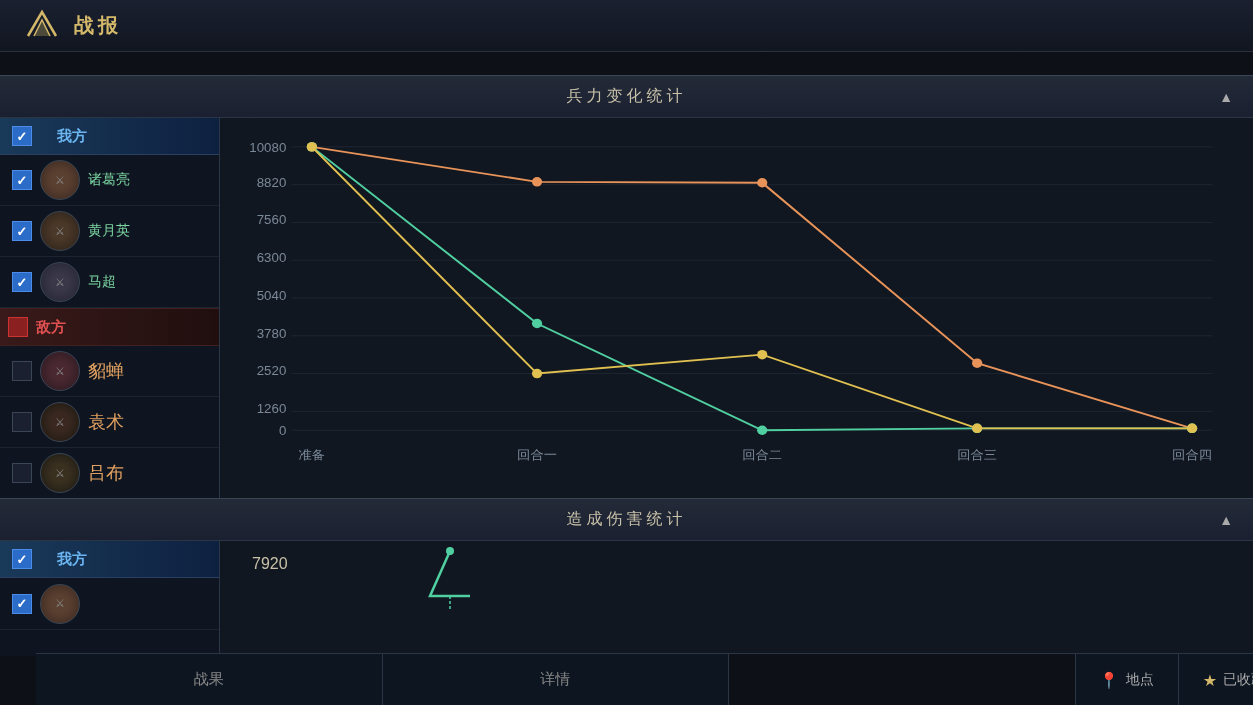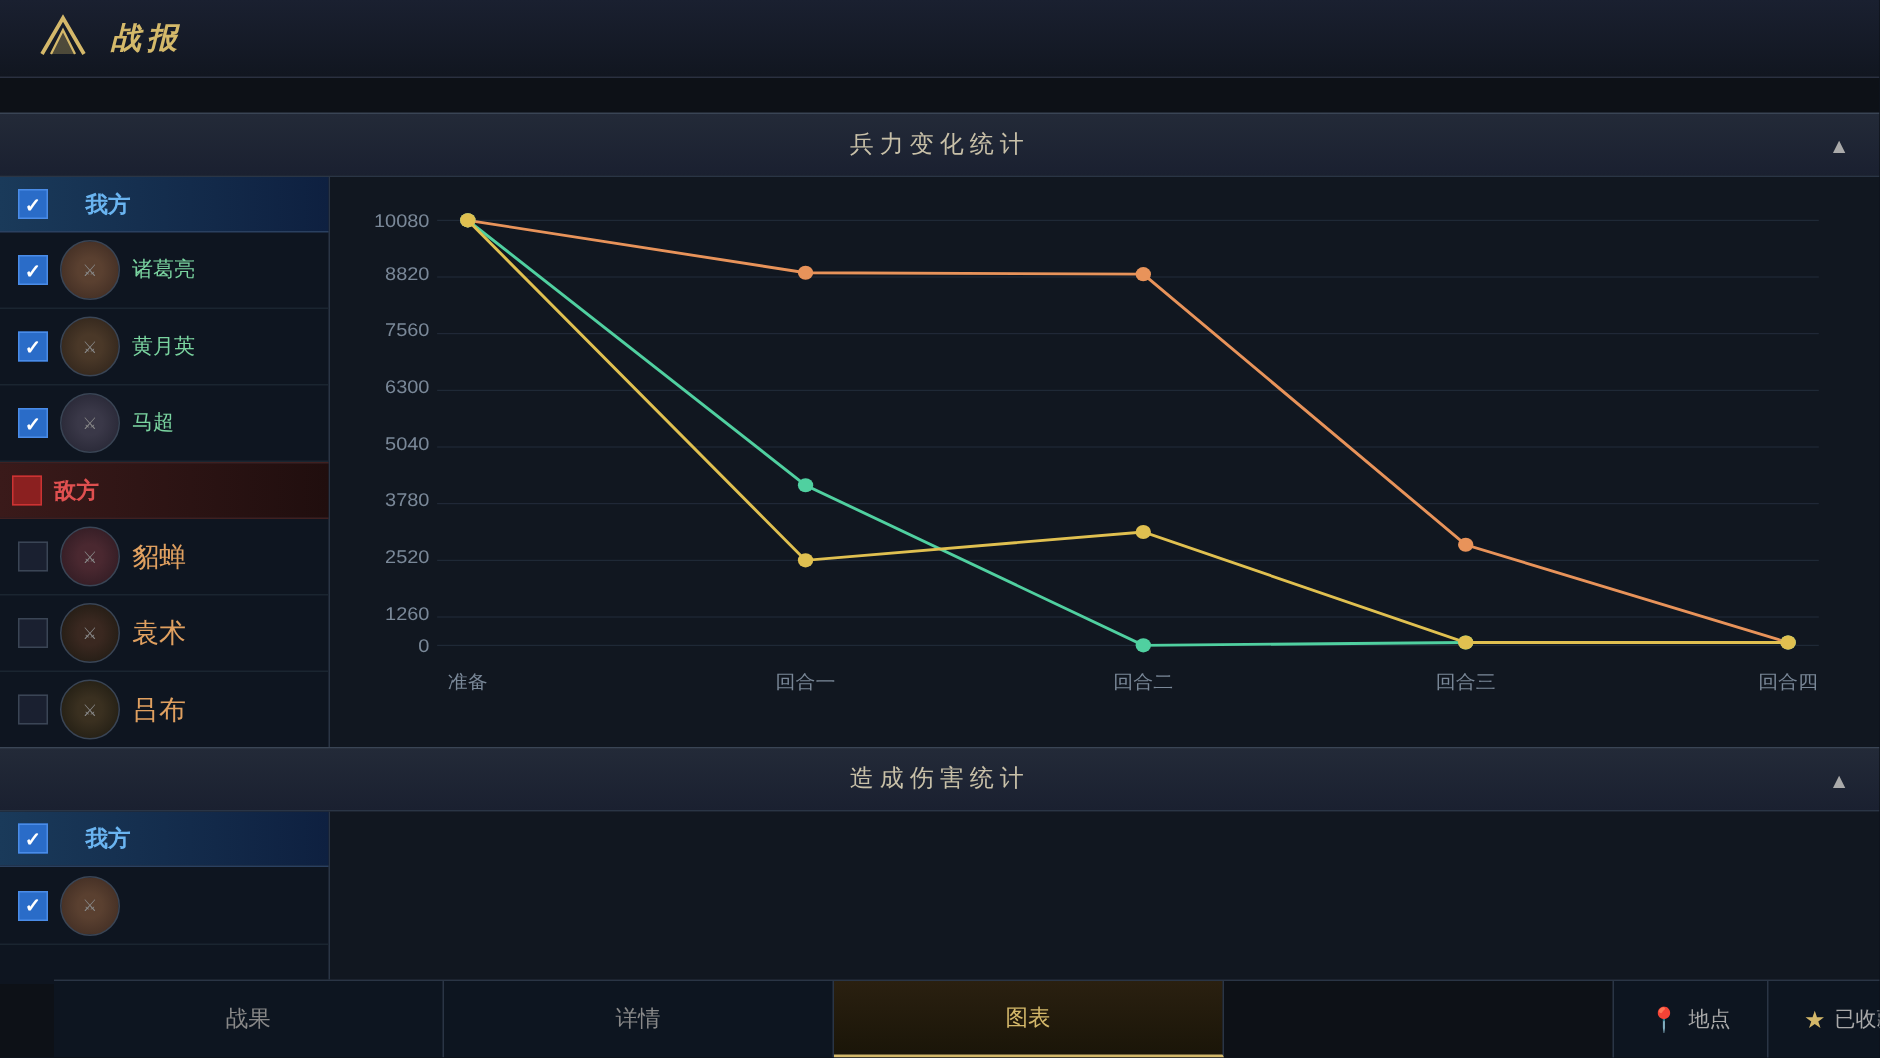--- a/index.html
+++ b/index.html
@@ -25,21 +25,20 @@
     .header-logo {
       width: 44px;
       height: 36px;
       margin-right: 10px;
     }
     .header-title {
       font-size: 20px;
       color: #d4b96a;
       letter-spacing: 4px;
       font-weight: bold;
-      font-style: italic;
     }
 
     
     .main {
       display: flex;
       flex-direction: column;
       height: calc(705px - 52px - 52px);
       margin-top: 23px;
     }
 
@@ -439,33 +438,39 @@
         <div class="checkbox-blue"></div>
         <span class="side-label-blue">我方</span>
       </div>
       <div class="hero-item" style="height: 52px;">
         <div class="checkbox-blue"></div>
         <div class="hero-avatar avatar-zhuge">
           <div class="face">⚔</div>
         </div>
       </div>
     </div>
+    <div class="damage-chart" style="flex:1; display: flex; align-items: flex-start; padding: 8px 20px; position: relative; overflow: hidden;">
+      <span class="damage-value">7920</span>
+
+      <svg style="position: absolute; left: 200px; top: 5px; width: 60px; height: 70px;" viewBox="0 0 60 70">
+        <polyline points="30,5 10,50 30,50 50,50" stroke="#50d0a0" stroke-width="2.5" fill="none"></polyline>
+        <circle cx="30" cy="5" r="4" fill="#50d0a0"></circle>
+        <line x1="30" y1="50" x2="30" y2="65" stroke="#50d0a0" stroke-width="1.5" stroke-dasharray="3,2"></line>
+      </svg>
+    </div>
   </div>
 
 </div>
 
 <div class="bottom-bar">
   <div class="tab-item">
     <span>战果</span>
   </div>
   <div class="tab-item">
     <span>详情</span>
-  </div>
-  <div class="tab-item active">
-    <span>图表</span>
   </div>
   <div style="flex: 1;"></div>
   <div class="tab-btn">
     <span style="font-size:16px;">📍</span>
     <span>地点</span>
   </div>
   <div class="tab-btn">
     <span style="color: #d4b86a; font-size:16px;">★</span>
     <span>已收藏</span>
   </div>

